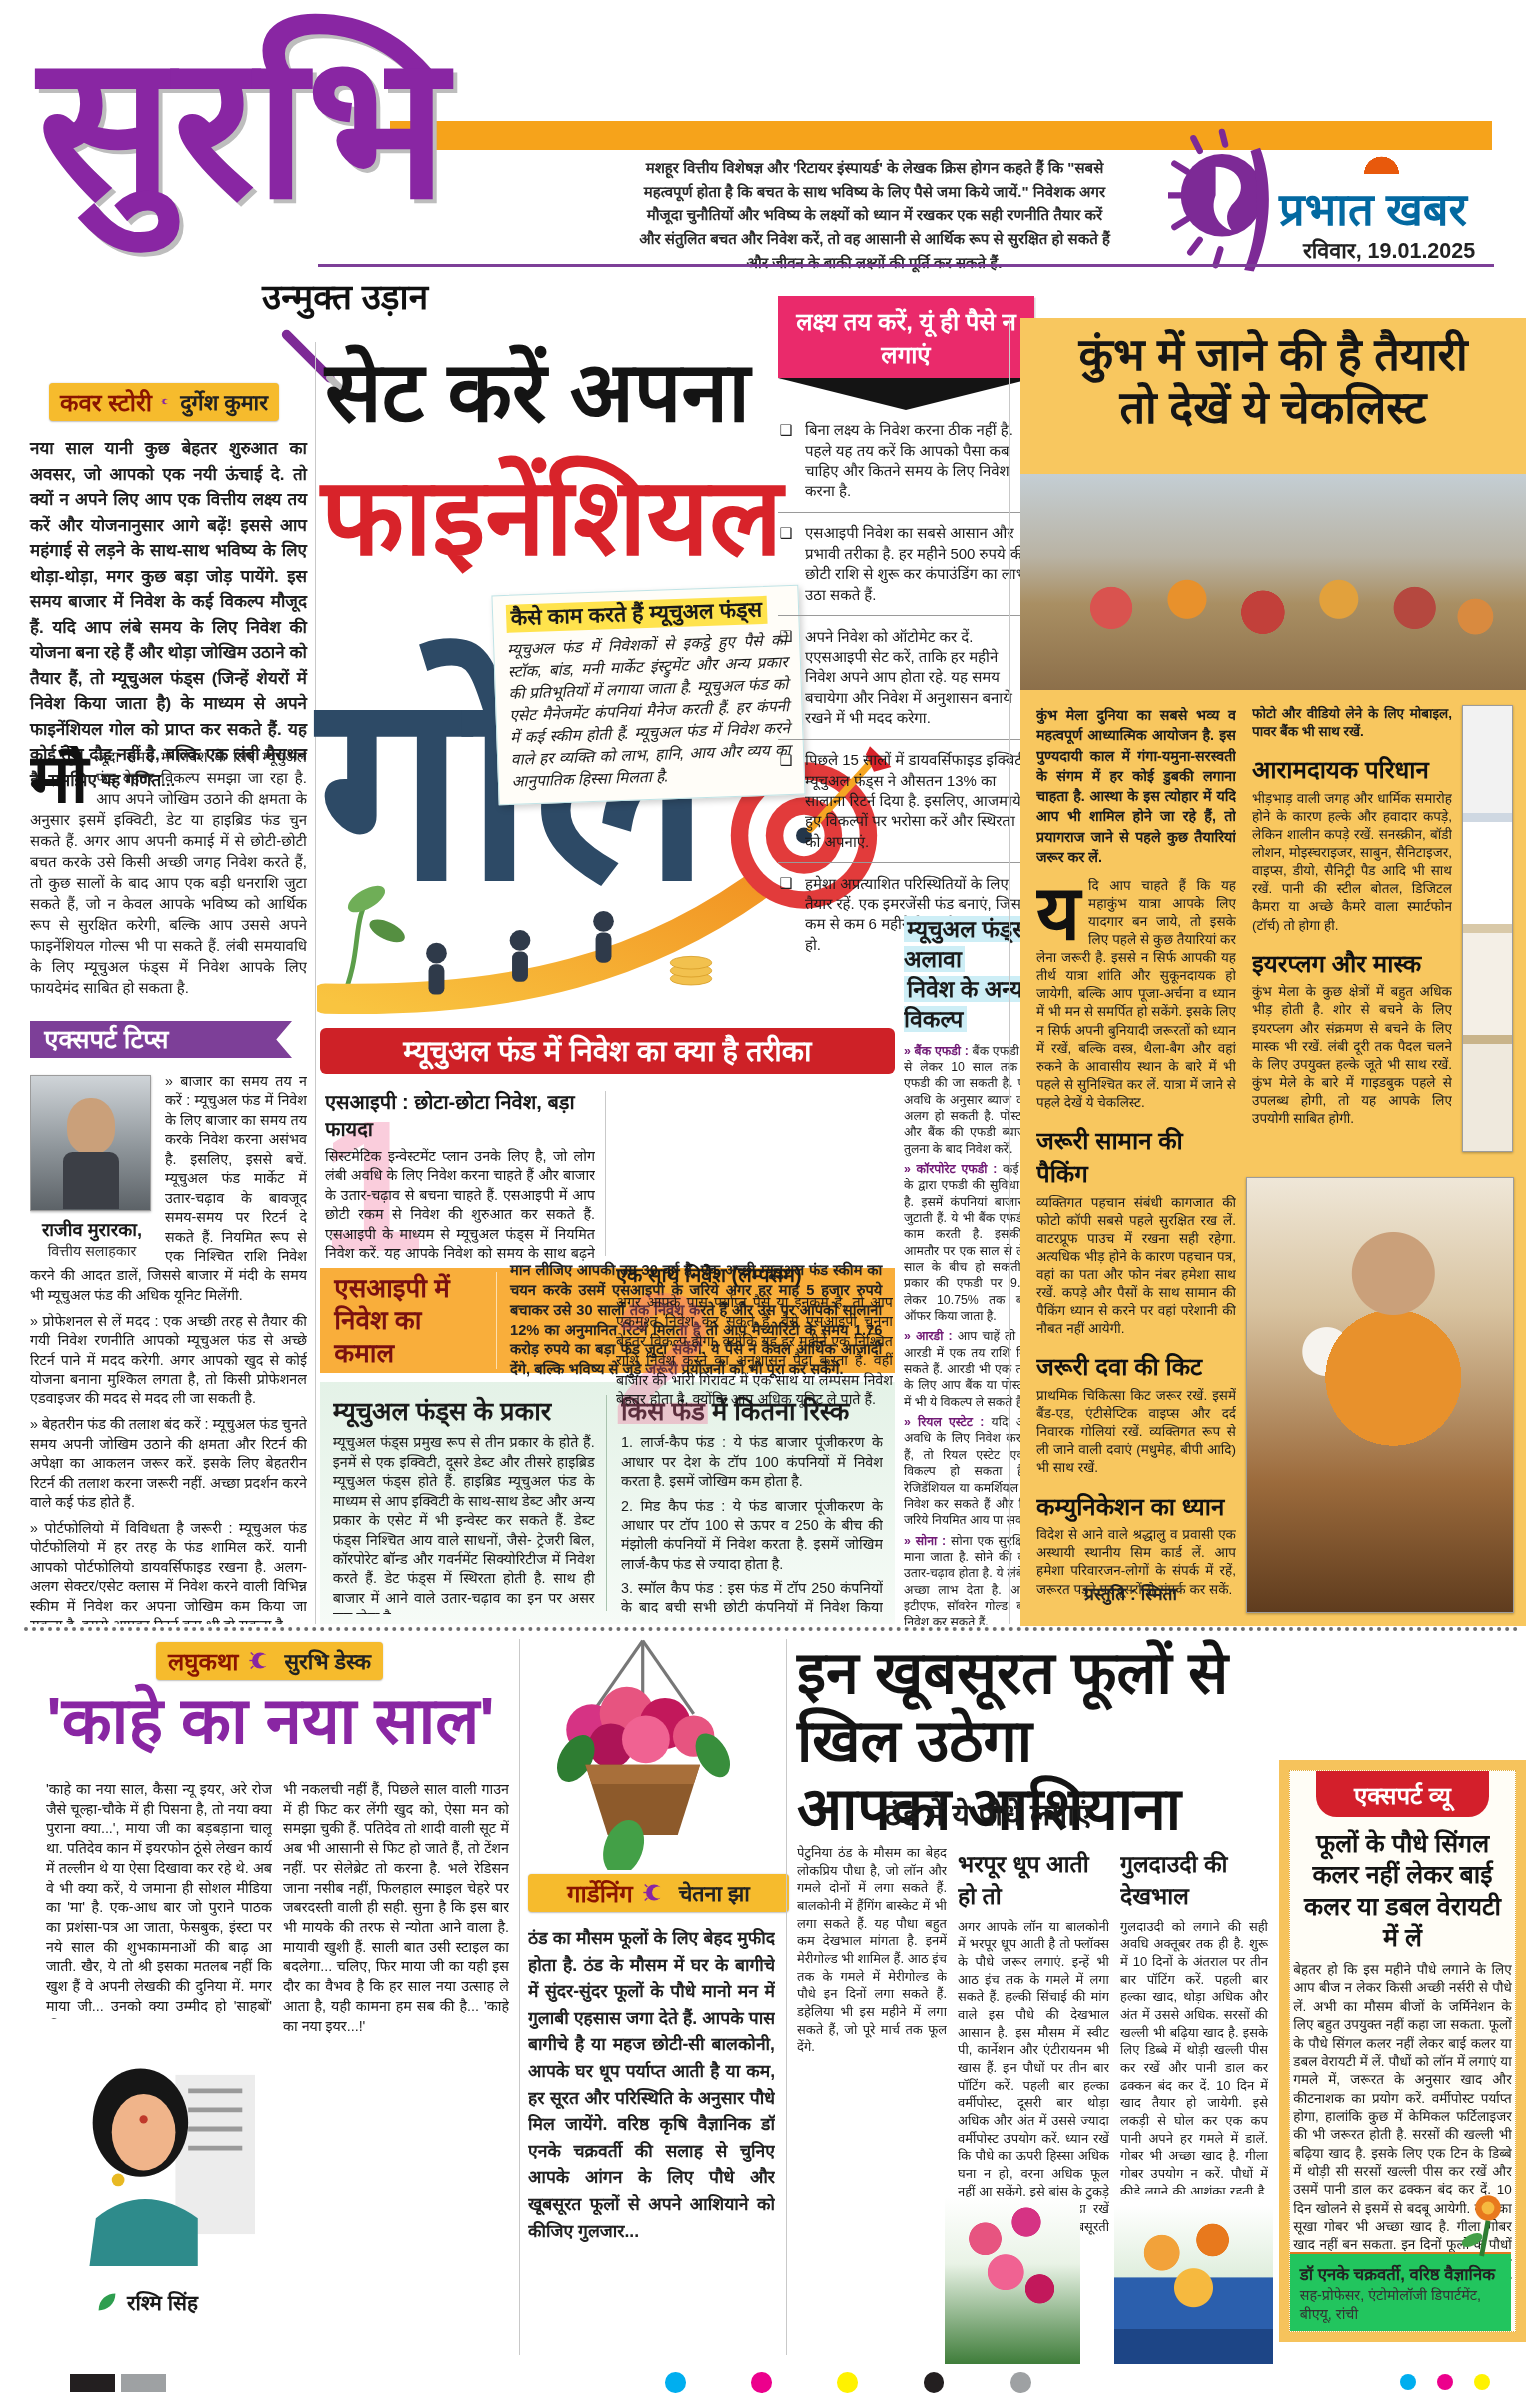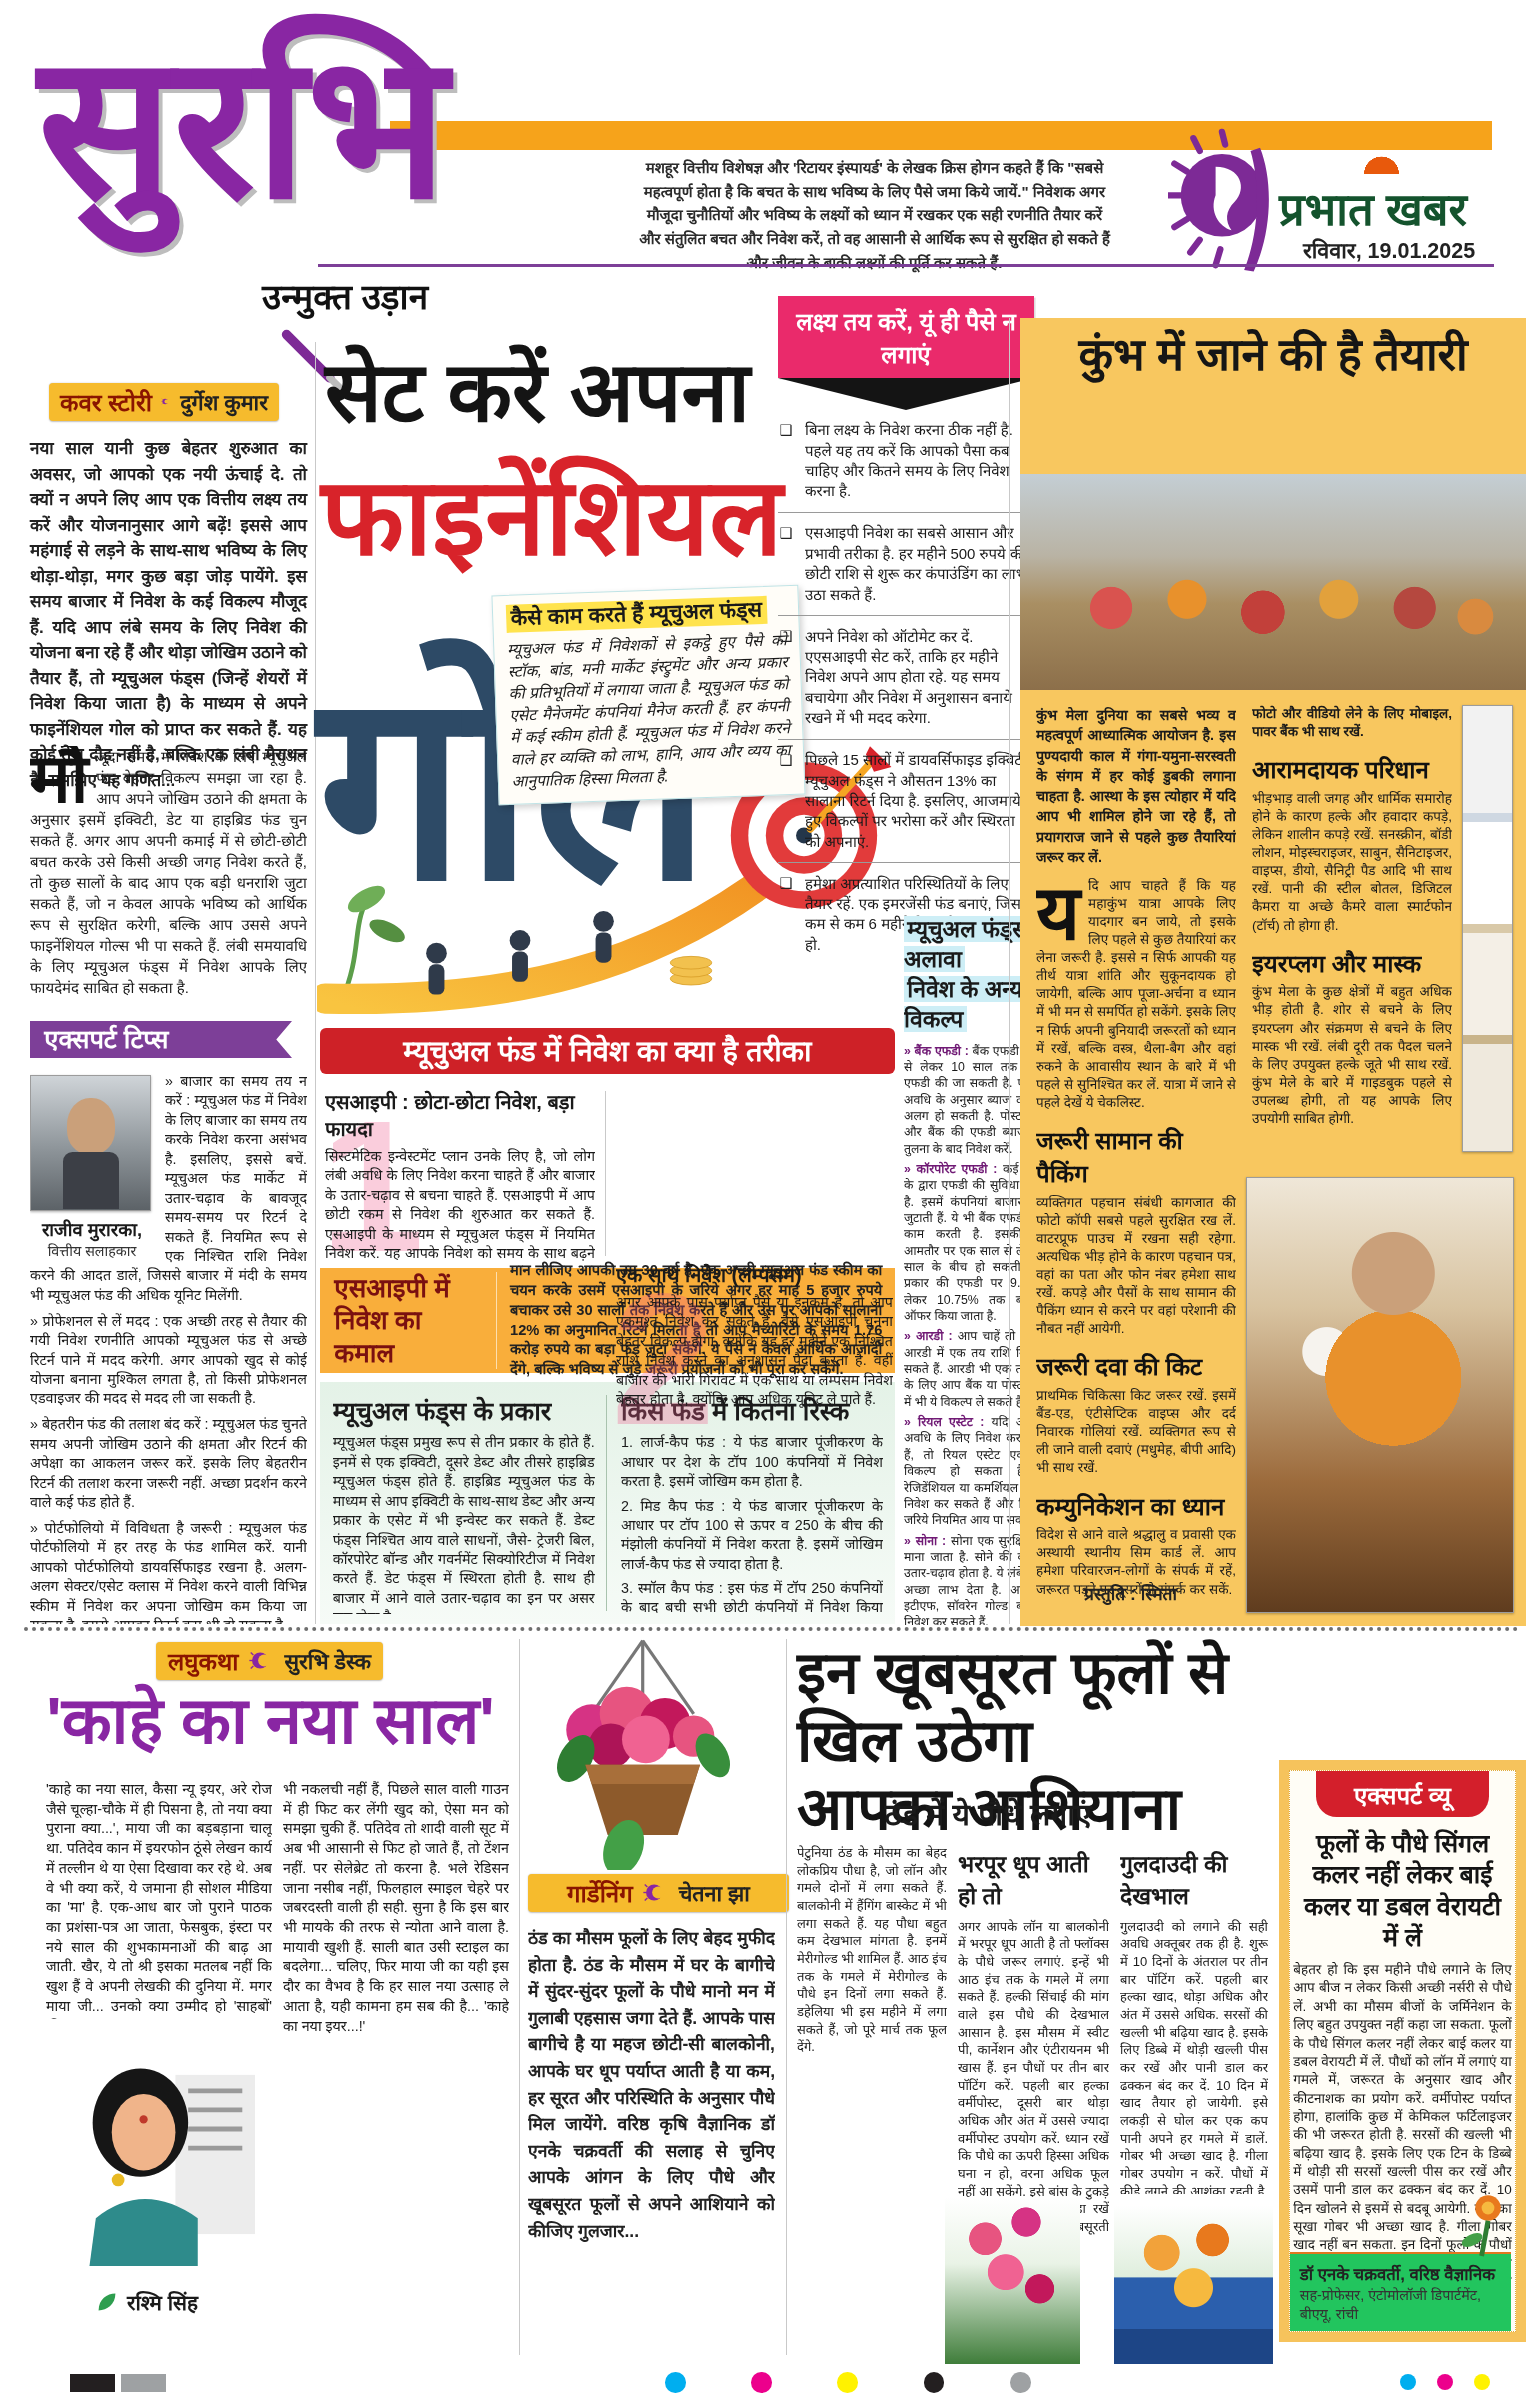--- a/index.html
+++ b/index.html
@@ -56,21 +56,21 @@
           <line x1="4" y1="28" x2="12" y2="33"></line>
             <line x1="0" y1="48" x2="8" y2="48"></line>
           <line x1="4" y1="68" x2="12" y2="63"></line>
             <line x1="14" y1="84" x2="20" y2="76"></line>
           <line x1="30" y1="92" x2="33" y2="82"></line>
         </g>
         <path d="M52 20 C58 40 58 70 48 95 L54 96 C66 70 66 38 58 18 Z"></path>
       </g>
       <path d="M30 30 C46 30 50 44 42 52 C36 58 36 64 40 70 C32 68 26 58 30 48 Z" fill="#fff"></path>
     </svg>
-    <div class="abs b" style="left:1279px;top:177px;font-size:45px;color:#14532d">प्रभात खबर</div>
+    <div class="abs b" style="left:1279px;top:177px;font-size:45px;color:#0369a1">प्रभात खबर</div>
     <div class="abs" style="left:1359px;top:156px;width:45px;height:17.5px;background:radial-gradient(circle at 50% 100%,#e8590c 60%,transparent 61%);border-radius:50% 50% 0 0"></div>
     <div class="abs b" style="left:1303px;top:235px;font-size:21.5px;color:#222">रविवार, 19.01.2025</div>
     <div class="abs" style="left:318px;top:264px;width:1176px;height:3.2px;background:#7d3f98"></div>
   </div>
 
   <svg class="abs" style="left:277px;top:325px" width="72" height="72" viewBox="0 0 30 30">
     <line x1="4" y1="4" x2="22" y2="22" stroke="#7d2a96" stroke-width="4" stroke-linecap="round"></line>
     <line x1="22" y1="22" x2="27" y2="27" stroke="#bbb" stroke-width="3" stroke-linecap="round"></line>
   </svg>
 
@@ -211,21 +211,21 @@
     <p class="just" style="font-size:12.3px;line-height:1.33;margin-top:4px"><span class="redlbl">» आरडी :</span> <span>आप चाहें तो हर महीने आरडी में एक तय राशि निवेश कर सकते हैं. आरडी भी एक तय अवधि के लिए आप बैंक या पोस्ट ऑफिस में भी ये विकल्प ले सकते हैं.</span></p>
     <p class="just" style="font-size:12.3px;line-height:1.33;margin-top:4px"><span class="redlbl">» रियल एस्टेट :</span> <span>यदि आप लंबी अवधि के लिए निवेश करना चाहते हैं, तो रियल एस्टेट एक अच्छा विकल्प हो सकता है. आप रेजिडेंशियल या कमर्शियल प्रॉपर्टी में निवेश कर सकते हैं और किराये के जरिये नियमित आय पा सकते हैं.</span></p>
     <p class="just" style="font-size:12.3px;line-height:1.33;margin-top:4px"><span class="redlbl">» सोना :</span> <span>सोना एक सुरक्षित निवेश माना जाता है. सोने की कीमतों में उतार-चढ़ाव होता है. ये लंबे समय में अच्छा लाभ देता है. आप गोल्ड इटीएफ, सॉवरेन गोल्ड बॉन्ड्स में निवेश कर सकते हैं.</span></p>
 
   </div>
 
   <div class="vline" style="left:1009px;top:318px;height:1306px"></div>
 
   <div class="abs" style="left:1020px;top:318px;width:506px;height:1308px;background:#F8C75F">
     <h2 class="ctr b" style="padding-top:10px;font-size:45px;line-height:1.18;color:#161616">
-      <span>कुंभ में जाने की है तैयारी</span><br>
+      <span>कुंभ में जाने की है तैयारी</span><br><span>तो देखें ये चेकलिस्ट</span>
     </h2>
     <div class="abs" style="left:0;top:156px;width:506px;height:216px;background:
            radial-gradient(circle at 18% 62%, #d9534f 0 20.7px, transparent 21.5px),
            radial-gradient(circle at 33% 58%, #e8912c 0 19px, transparent 20px),
            radial-gradient(circle at 48% 64%, #c2403a 0 21.5px, transparent 22px),
            radial-gradient(circle at 63% 58%, #e2a13c 0 19px, transparent 20px),
            radial-gradient(circle at 78% 62%, #b5483f 0 20.7px, transparent 21.5px),
            radial-gradient(circle at 90% 66%, #d98a3f 0 17.5px, transparent 18.3px),
            linear-gradient(180deg,#c4ced4 0%,#b9b3a4 38%,#a98f63 60%,#8c6f4a 100%)"></div>
 

